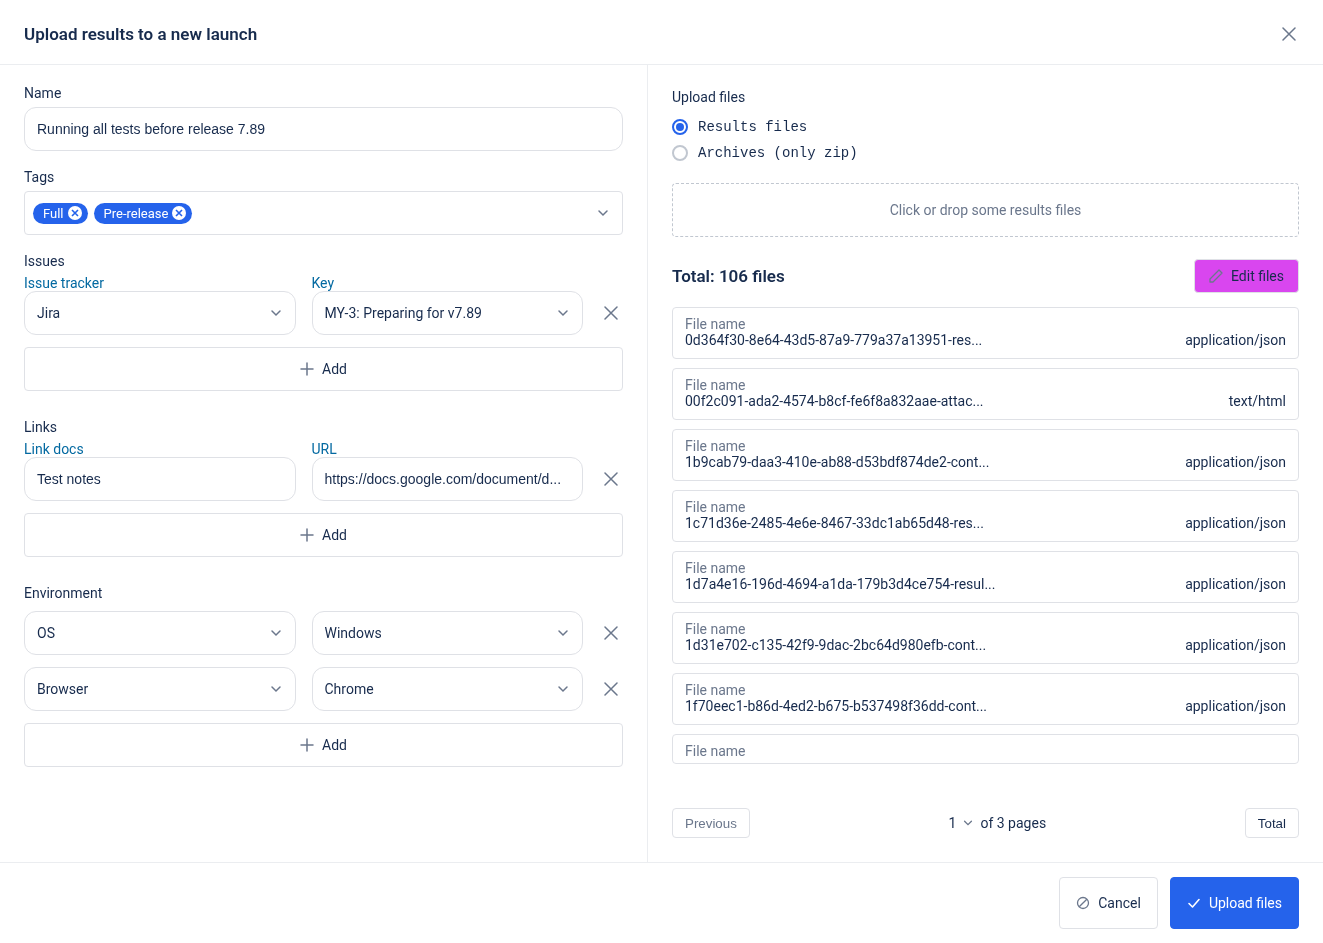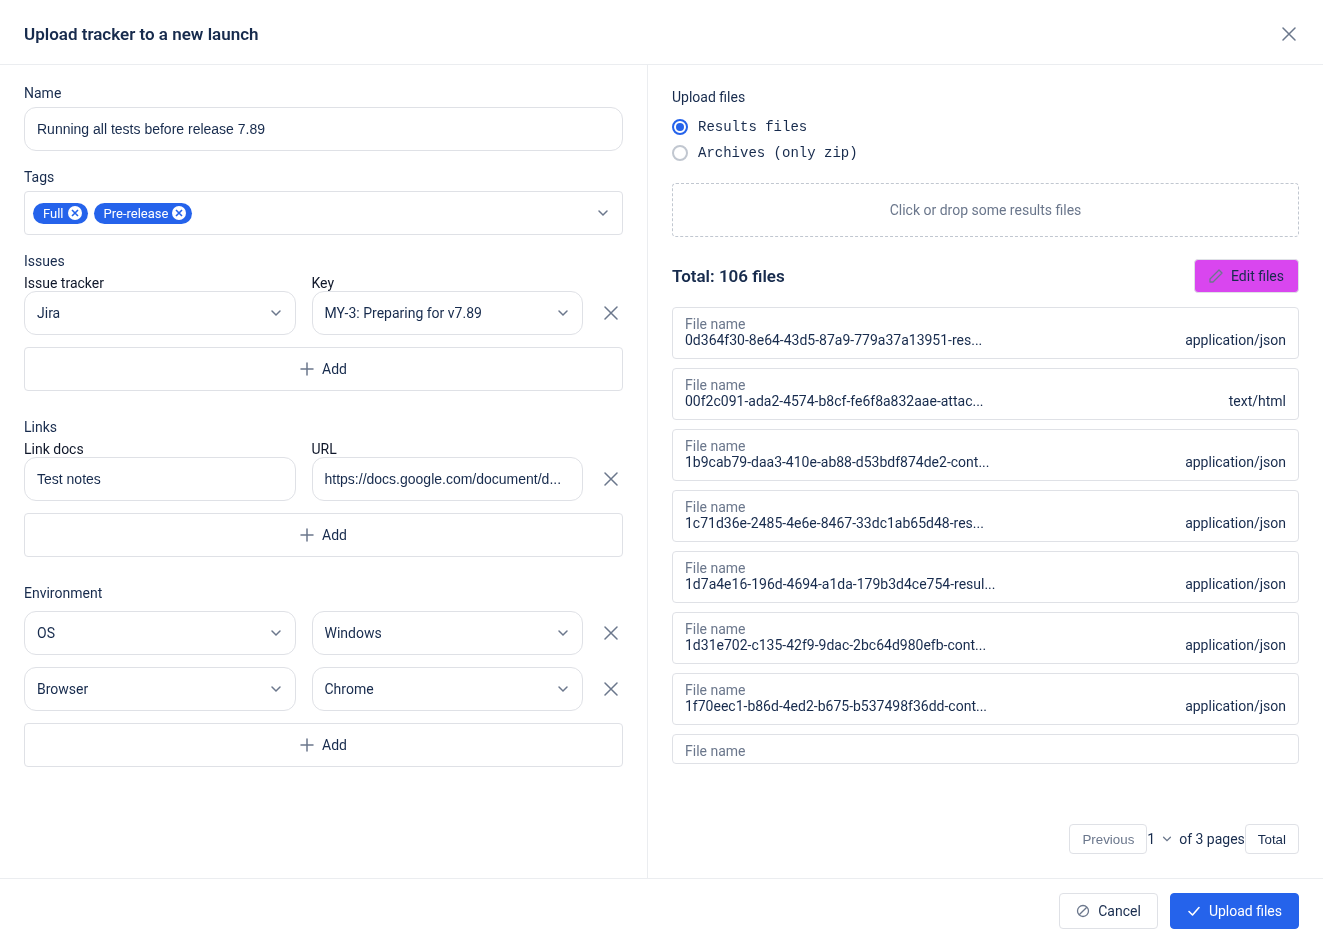--- a/index.html
+++ b/index.html
@@ -57,21 +57,21 @@
     overflow:hidden;
   }
   .field-label {
     font-size: 14px;
     color:#172b4d;
     margin-bottom: 6px;
     display:block;
   }
   .section-label {
     font-size:14px;
-    color:#0f172a;
+    color:#0369a1;
     margin-bottom:6px;
   }
   .form-group { margin-bottom: 18px; }
   .text-input, .select-input {
     width: 100%;
     height: 44px;
     border: 1px solid #dfe1e6;
     border-radius: 12px;
     padding: 0 12px;
     font-size: 14px;
@@ -241,21 +241,21 @@
     text-overflow:ellipsis;
   }
   .file-type {
     color:#172b4d;
     font-size:14px;
     text-align:right;
   }
   .pager {
     display:flex;
     align-items:center;
-    justify-content:flex-end;
+    justify-content:space-between;
     padding-top:10px;
   }
   .pager-btn {
     border:1px solid #dfe1e6;
     border-radius:4px;
     background:#fff;
     height:30px;
     padding:0 12px;
     color:#6b778c;
     cursor:pointer;
@@ -265,41 +265,41 @@
     display:flex;align-items:center;gap:6px;color:#172b4d;
   }
   .modal-footer {
     border-top:1px solid #ebedf0;
     padding:14px 24px;
     display:flex;
     justify-content:flex-end;
     gap:12px;
   }
   .btn {
-    height:36px;
+    height:52px;
     padding:0 16px;
     border-radius:4px;
     display:flex;align-items:center;gap:8px;
     font-size:14px;cursor:pointer;
   }
   .btn-secondary {
     background:#fff;border:1px solid #dfe1e6;color:#172b4d;
   }
   .btn-primary {
     background:#2563eb;border:1px solid #2563eb;color:#fff;
   }
   svg { flex-shrink:0; }
 </style>
 </head>
 <body>
 
 <div class="modal">
 
   <div class="modal-header">
-    <div class="modal-title">Upload tracker to a new launch</div>
+    <div class="modal-title">Upload results to a new launch</div>
     <div class="close-btn">
       <svg width="14" height="14" viewBox="0 0 14 14">
           <path d="M1 1 L13 13 M13 1 L1 13" stroke="currentColor" stroke-width="1.5" stroke-linecap="round"></path>
         </svg>
     </div>
   </div>
 
   <div class="modal-body">
 
     <div class="left-pane">

